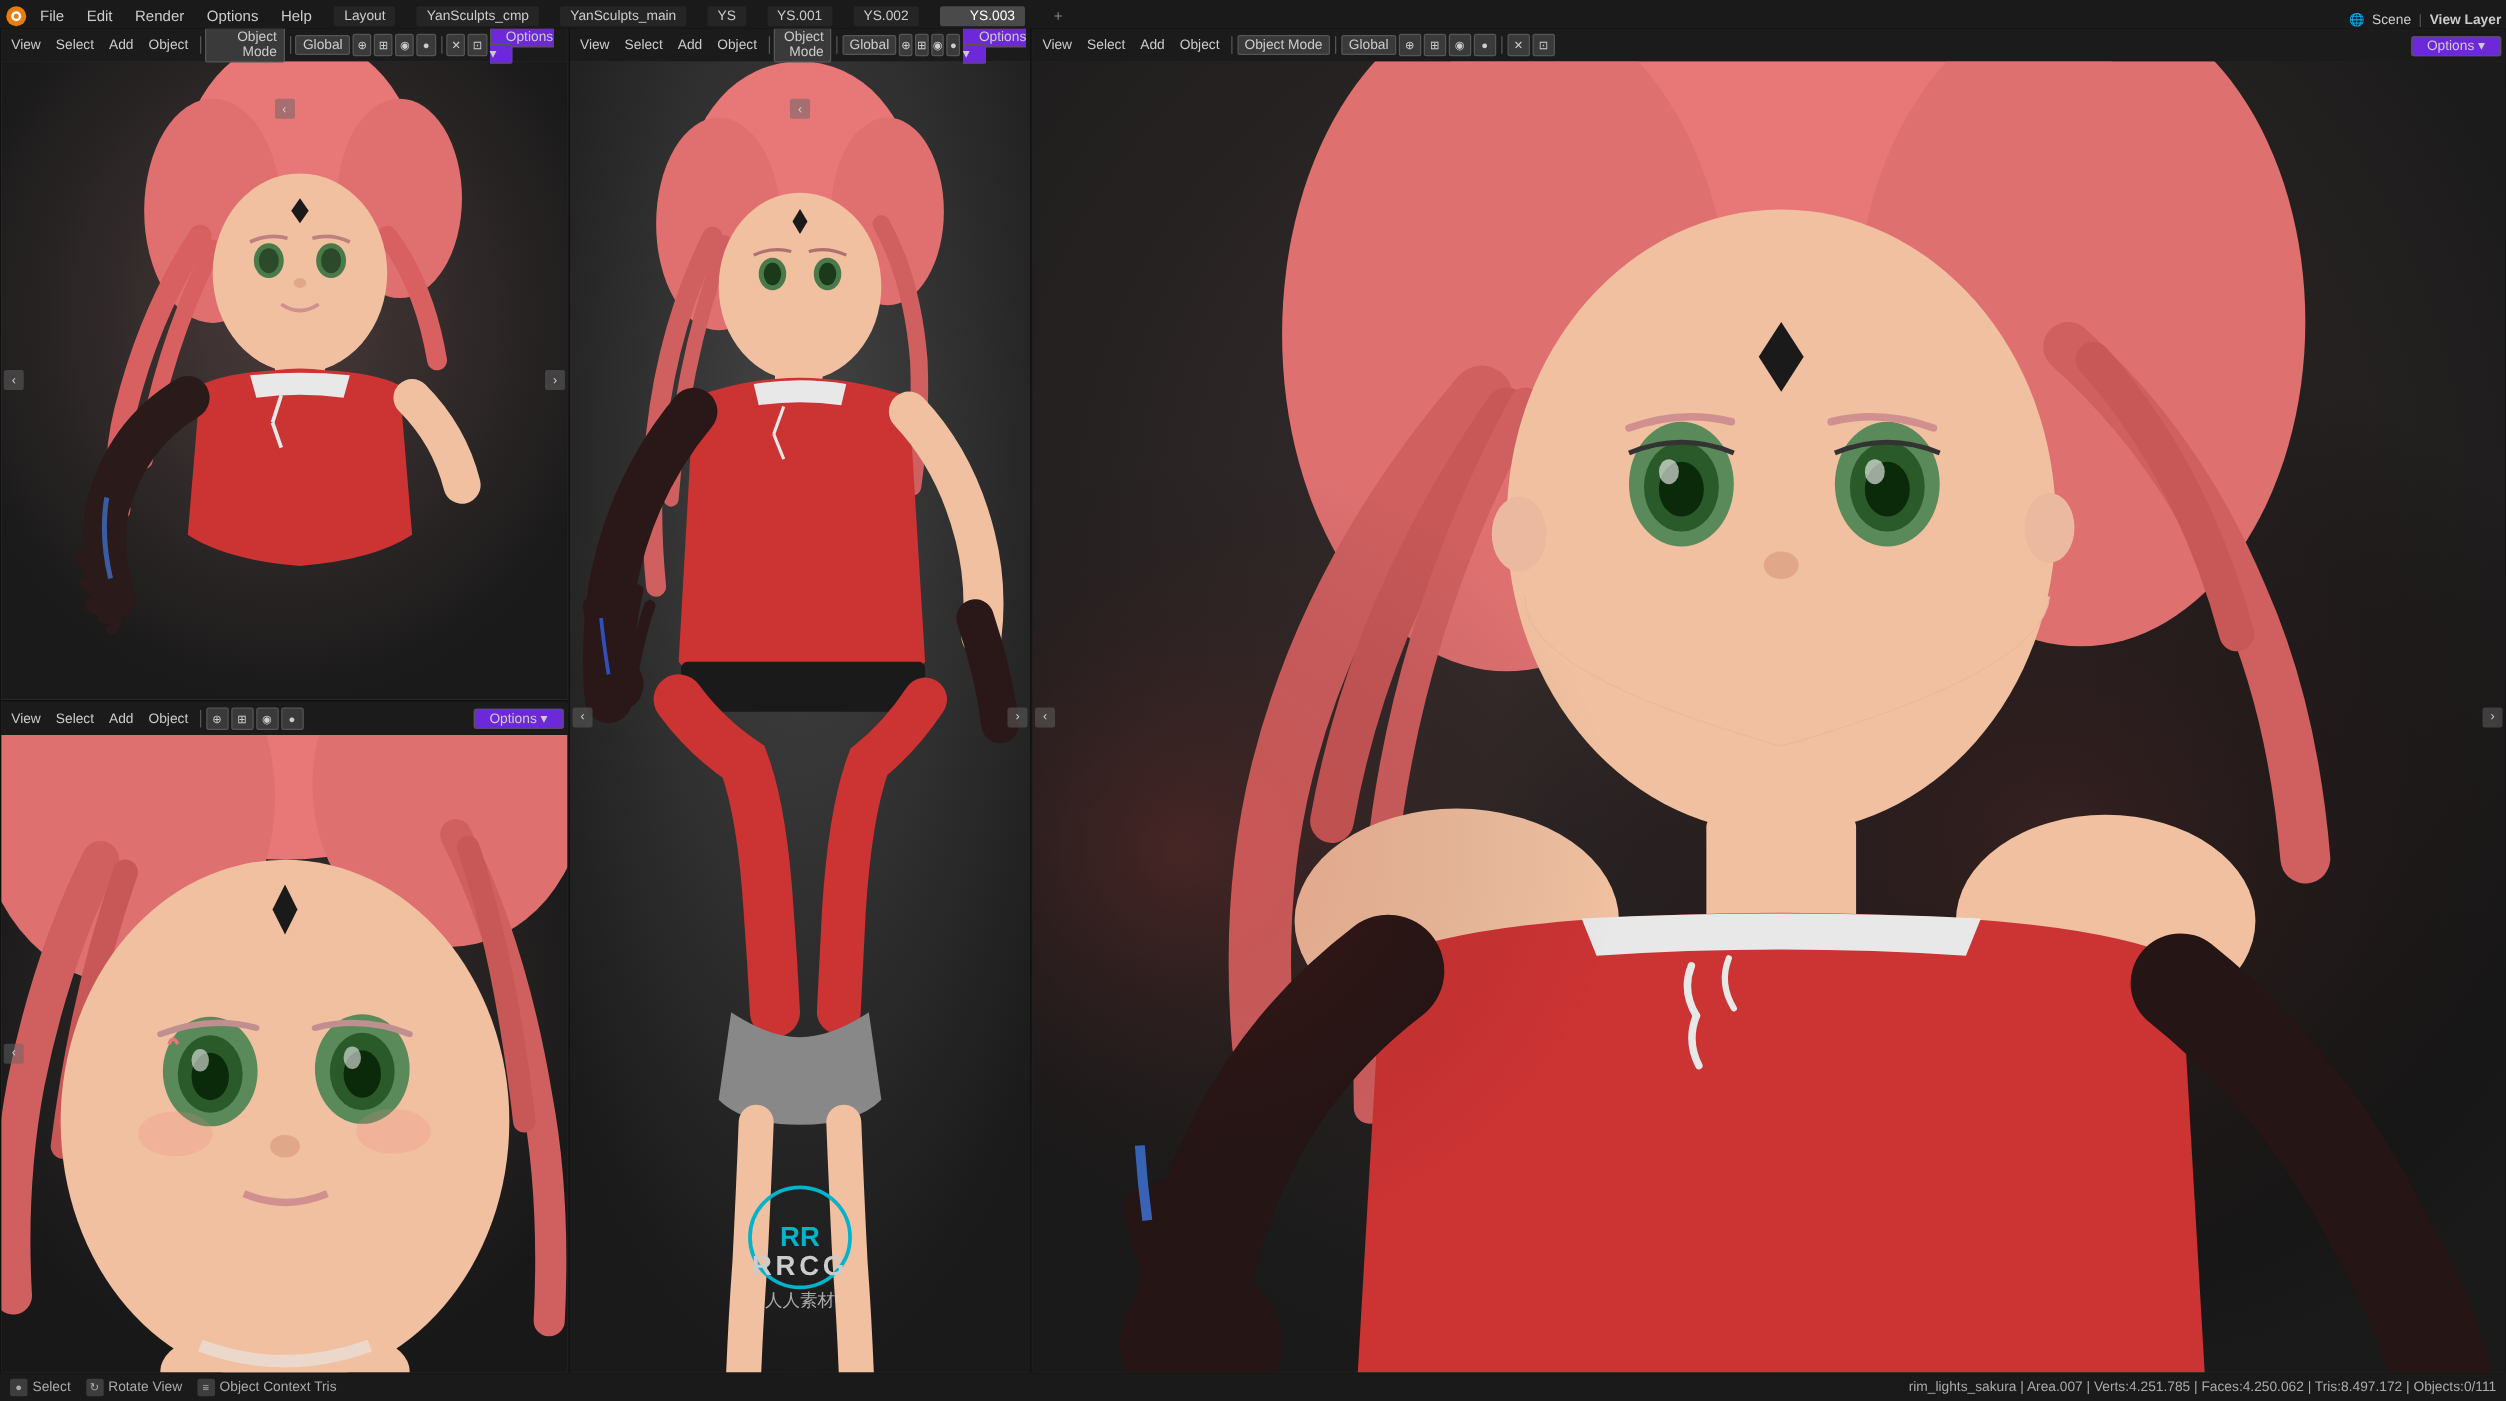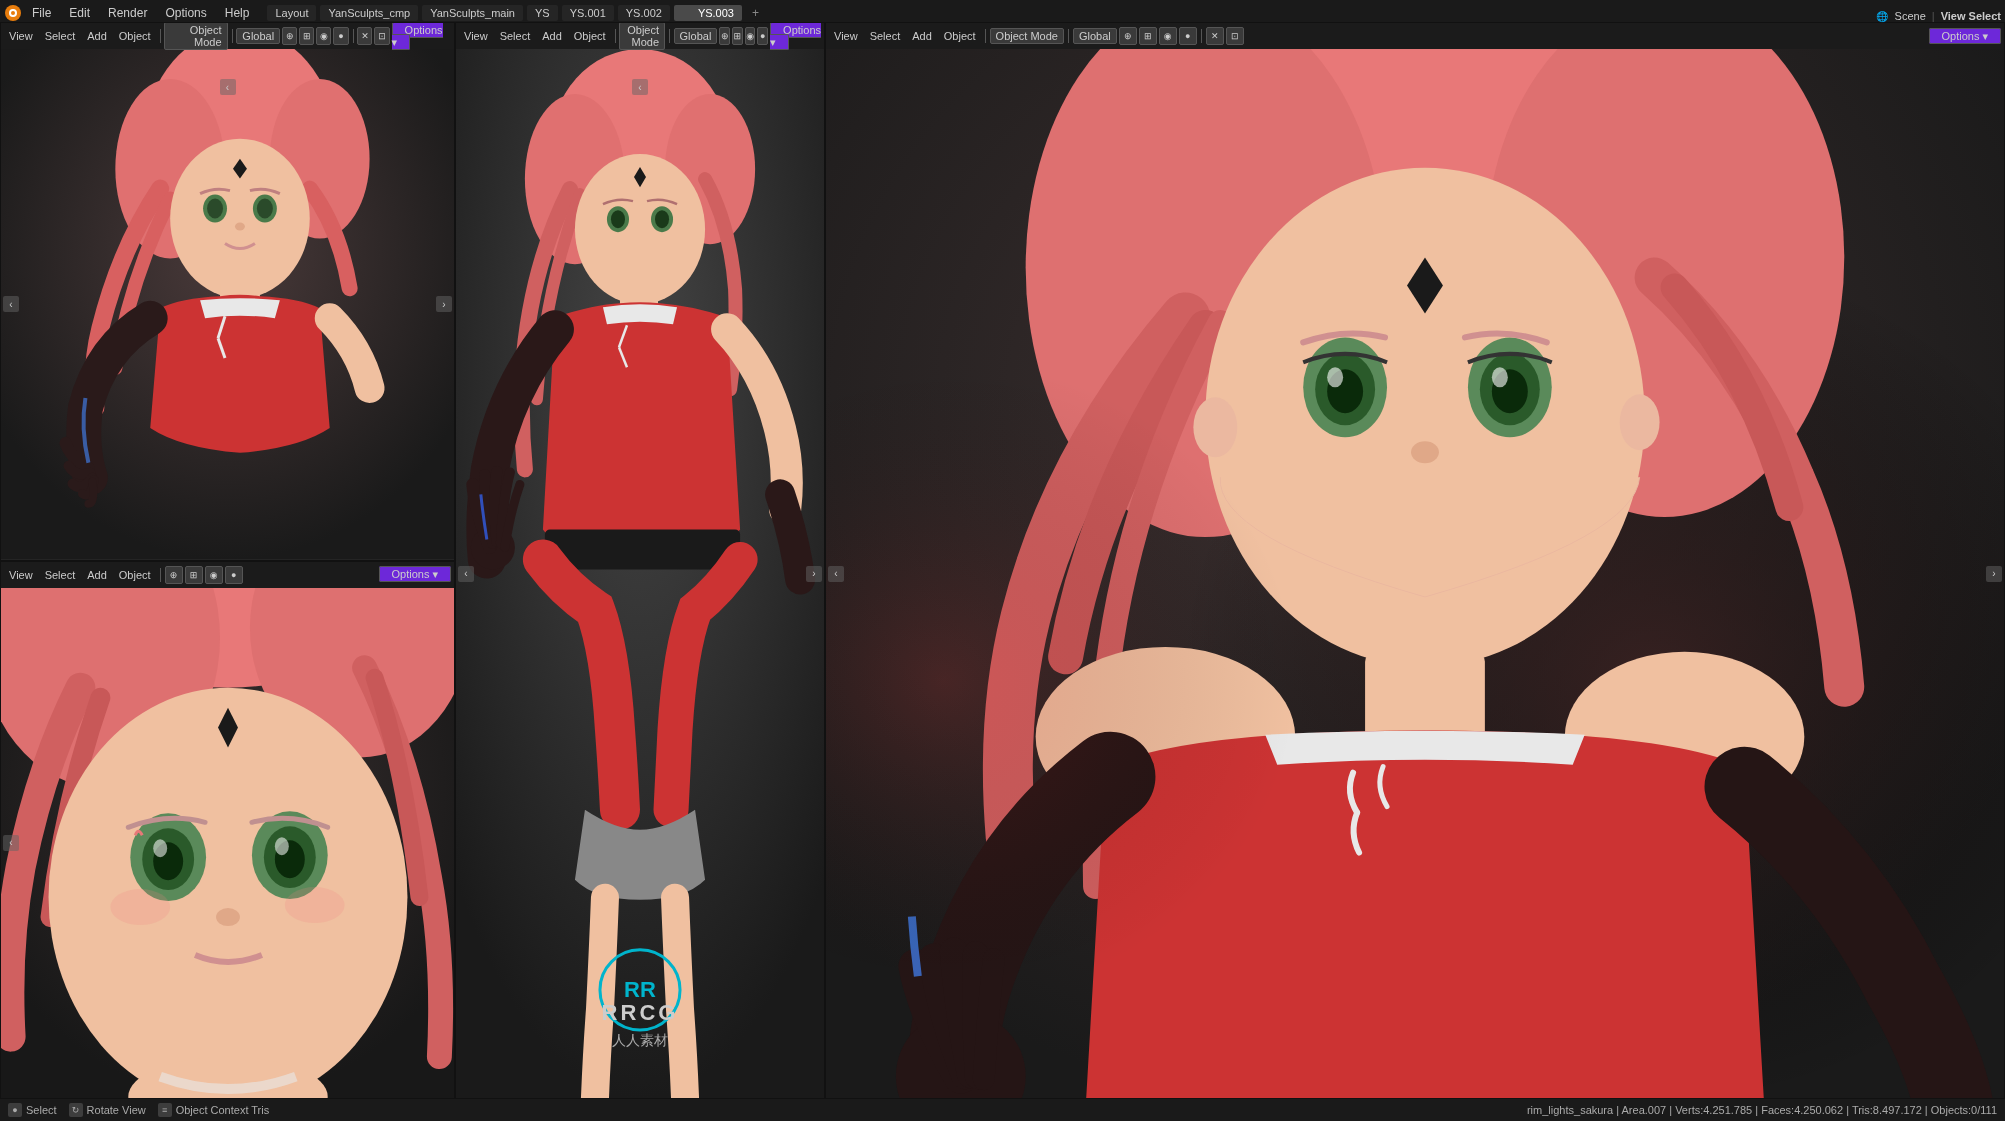--- a/index.html
+++ b/index.html
@@ -32,21 +32,21 @@
       padding: 2px 8px;
       color: #cccccc;
       font-size: 12px;
       cursor: pointer;
       border-radius: 2px;
     }
     .tab-strip {
       display: flex;
       align-items: center;
       margin-left: 8px;
-      gap: 4px;
+      gap: 17px;
     }
     .tab-plus {
       padding: 2px 6px;
       color: #888;
       cursor: pointer;
     }
     .workspace-tab {
       padding: 2px 8px;
       color: #cccccc;
       font-size: 11px;
@@ -219,21 +219,21 @@
     <span class="workspace-tab">YS.002</span>
     <span class="workspace-tab active">YS.003</span>
     <span class="tab-plus">+</span>
   </div>
 
   <div class="right-header">
 
     <span style="font-size:10px; color:#888;">🌐</span>
     <span class="scene-label">Scene</span>
     <span style="color:#555;">|</span>
-    <span class="view-layer-label">View Select</span>
+    <span class="view-layer-label">View Layer</span>
   </div>
 </div>
 
 <div class="main-area">
 
   <div class="panel" style="top:0; left:0; width:455px; height:50%;">
     <div class="panel-toolbar">
       <span class="pt-btn">View</span>
       <span class="pt-btn">Select</span>
       <span class="pt-btn">Add</span>

